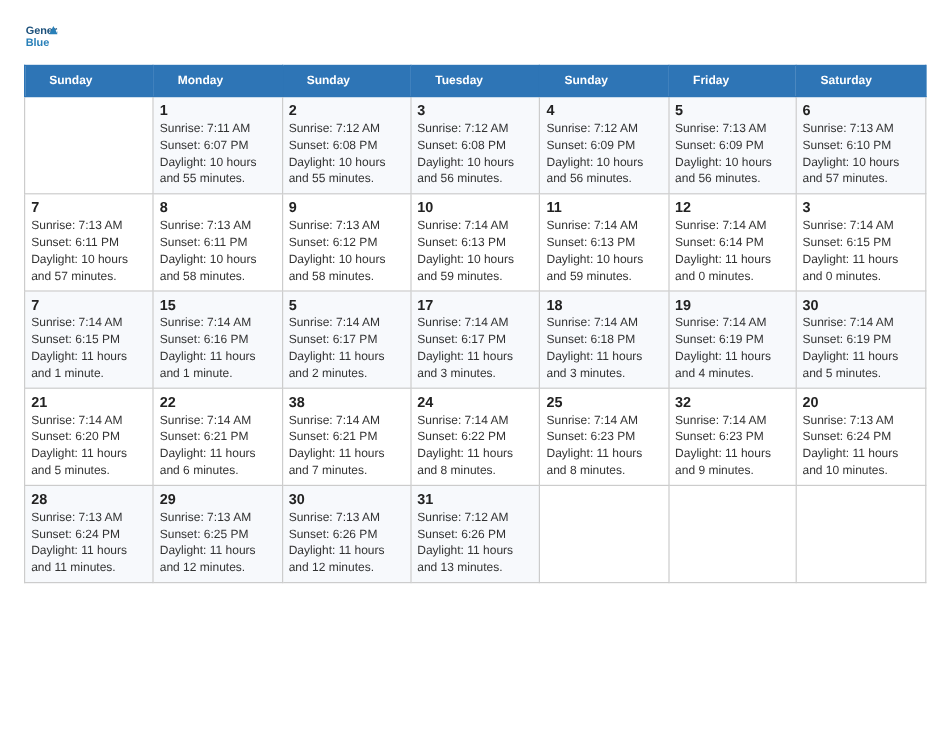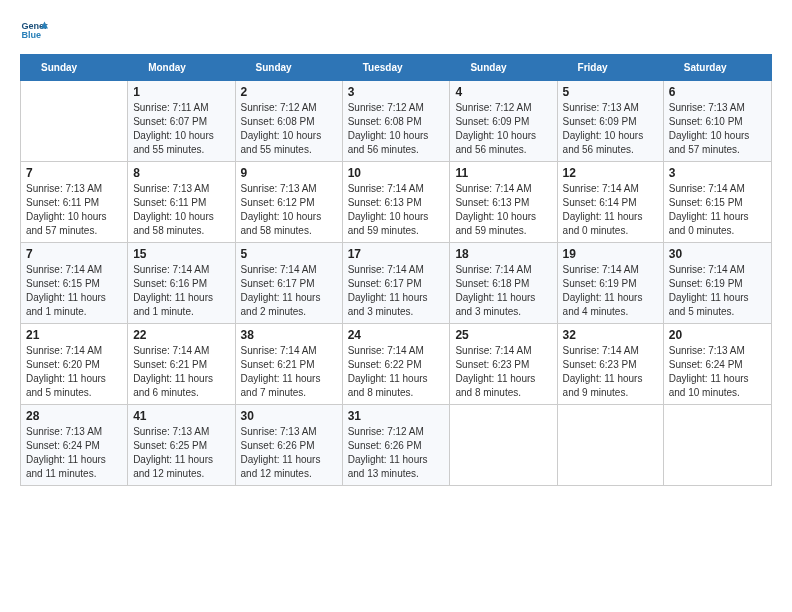--- a/index.html
+++ b/index.html
@@ -311,21 +311,21 @@
       </tr>
       <tr>
         <td>
           <div class="day-number">28</div>
           <div class="day-info" style="white-space: pre-line;">Sunrise: 7:13 AM
 Sunset: 6:24 PM
 Daylight: 11 hours
 and 11 minutes.</div>
         </td>
         <td>
-          <div class="day-number">41</div>
+          <div class="day-number">29</div>
           <div class="day-info" style="white-space: pre-line;">Sunrise: 7:13 AM
 Sunset: 6:25 PM
 Daylight: 11 hours
 and 12 minutes.</div>
         </td>
         <td>
           <div class="day-number">30</div>
           <div class="day-info" style="white-space: pre-line;">Sunrise: 7:13 AM
 Sunset: 6:26 PM
 Daylight: 11 hours

